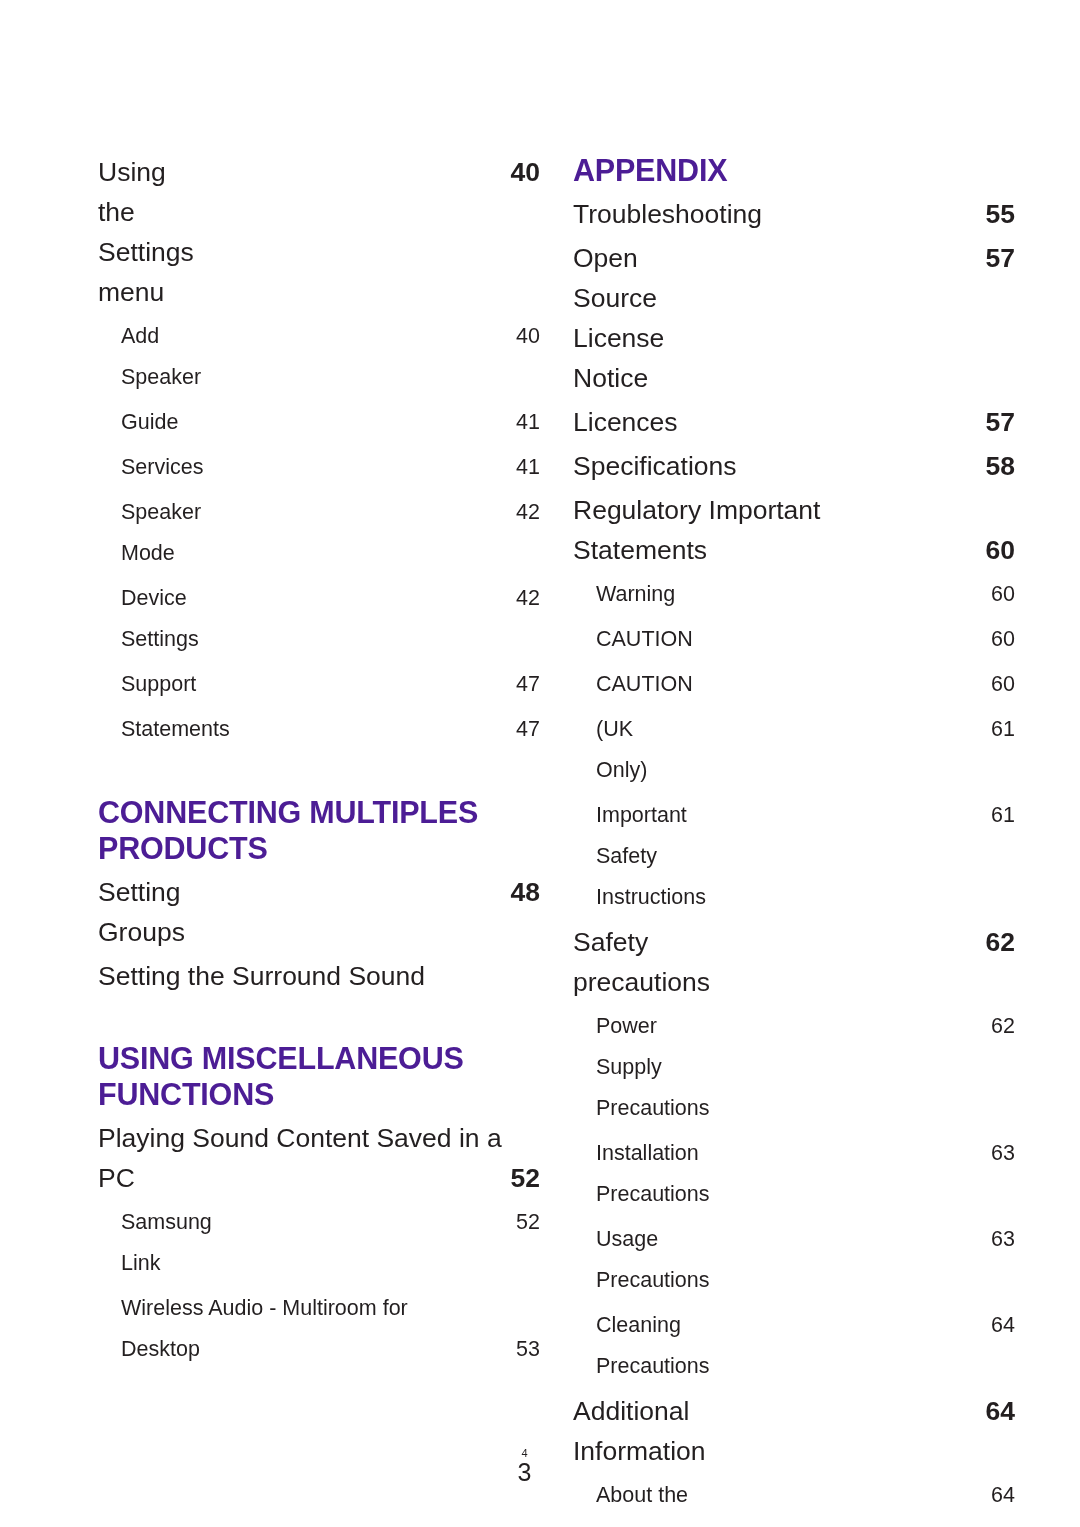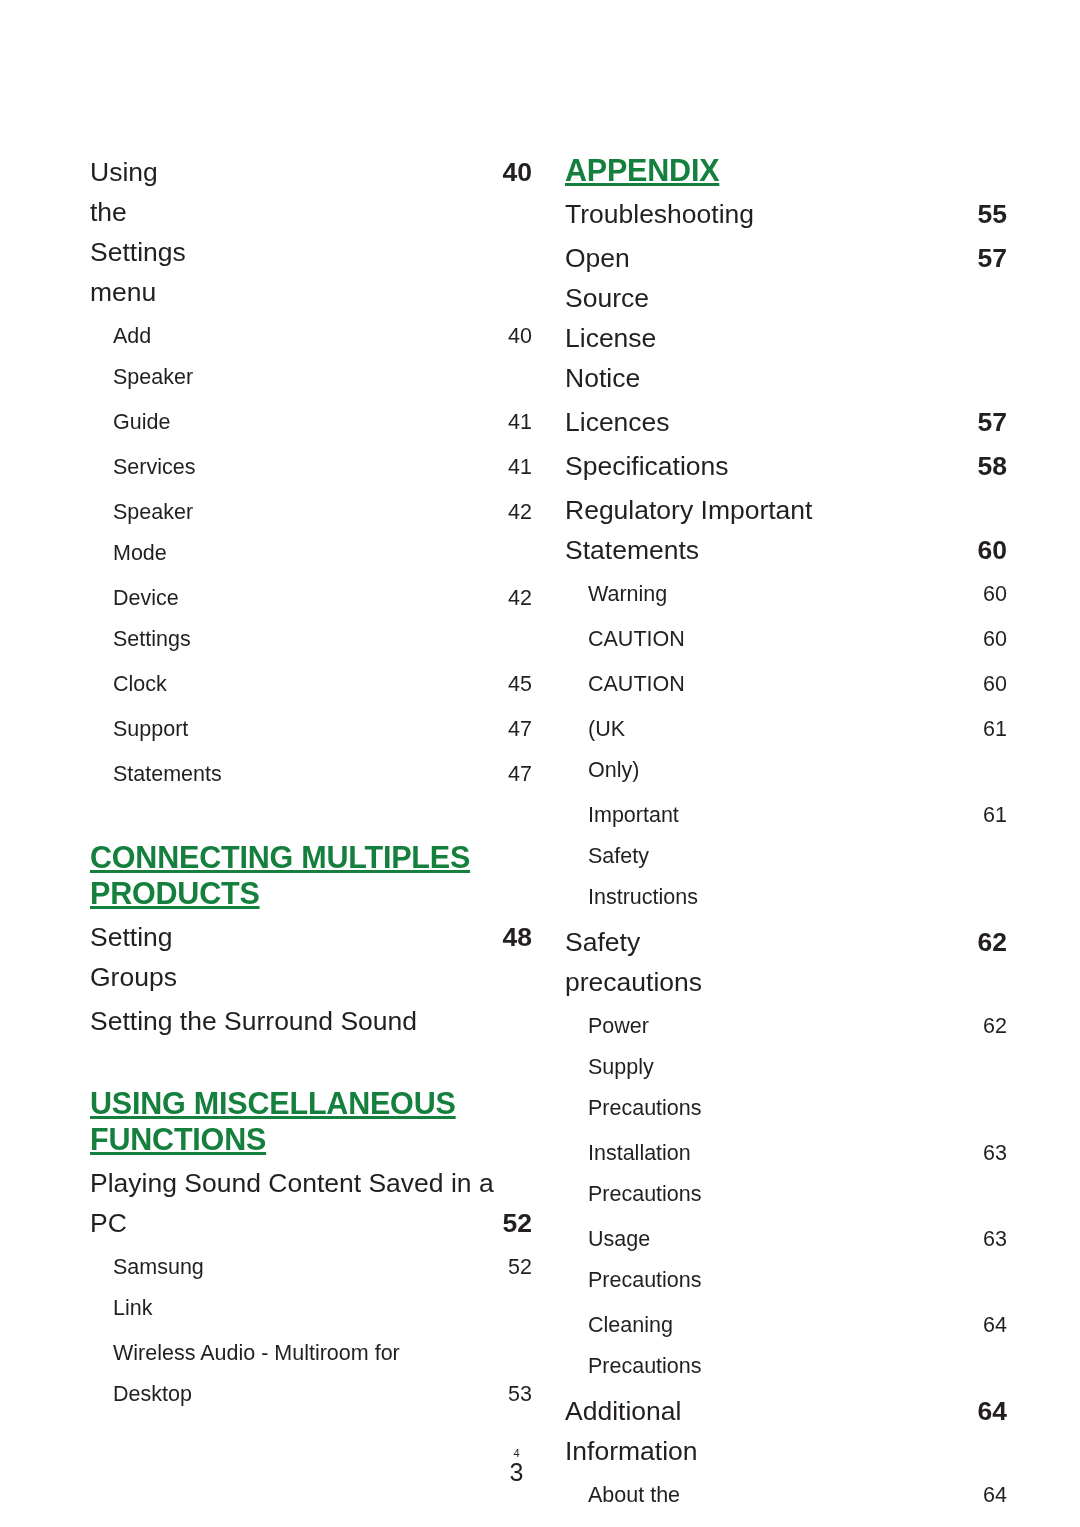--- a/index.html
+++ b/index.html
@@ -11,43 +11,42 @@
     width: 1080px;
     height: 1527px;
     font-family: "Liberation Sans", "DejaVu Sans", sans-serif;
     color: #221f1f;
     position: relative;
     overflow: hidden;
   }
 
   .page {
     position: absolute;
-    left: 0; top: 0;
+    left: 8px; top: 0;
     width: 1035px;
     height: 1527px;
   }
 
   
   .col {
     position: absolute;
     top: 152px;
   }
   .col-left  { left: 90px;  width: 442px; }
   .col-right { left: 565px; width: 442px; }
 
   
   .sec-head {
-    color: #15803d;
+    color: #4c1d95;
     font-weight: bold;
     font-size: 30.5px;
     line-height: 36px;
     letter-spacing: -0.2px;
     margin: 0 0 6px 0;
     text-transform: uppercase;
-    text-decoration: underline;
   }
   .sec-head.spaced-top { margin-top: 44px; }
 
   
   .toc-row {
     display: block;
     position: relative;
     margin: 0 0 4px 0;
   }
 
@@ -178,27 +177,20 @@
       </div>
       <div class="toc-row lvl2">
         <div class="line">
           <span class="label">Device Settings</span>
           <span class="dots"></span>
           <span class="pg">42</span>
         </div>
       </div>
       <div class="toc-row lvl2">
         <div class="line">
-          <span class="label">Clock</span>
-          <span class="dots"></span>
-          <span class="pg">45</span>
-        </div>
-      </div>
-      <div class="toc-row lvl2">
-        <div class="line">
           <span class="label">Support</span>
           <span class="dots"></span>
           <span class="pg">47</span>
         </div>
       </div>
       <div class="toc-row lvl2">
         <div class="line">
           <span class="label">Statements</span>
           <span class="dots"></span>
           <span class="pg">47</span>

